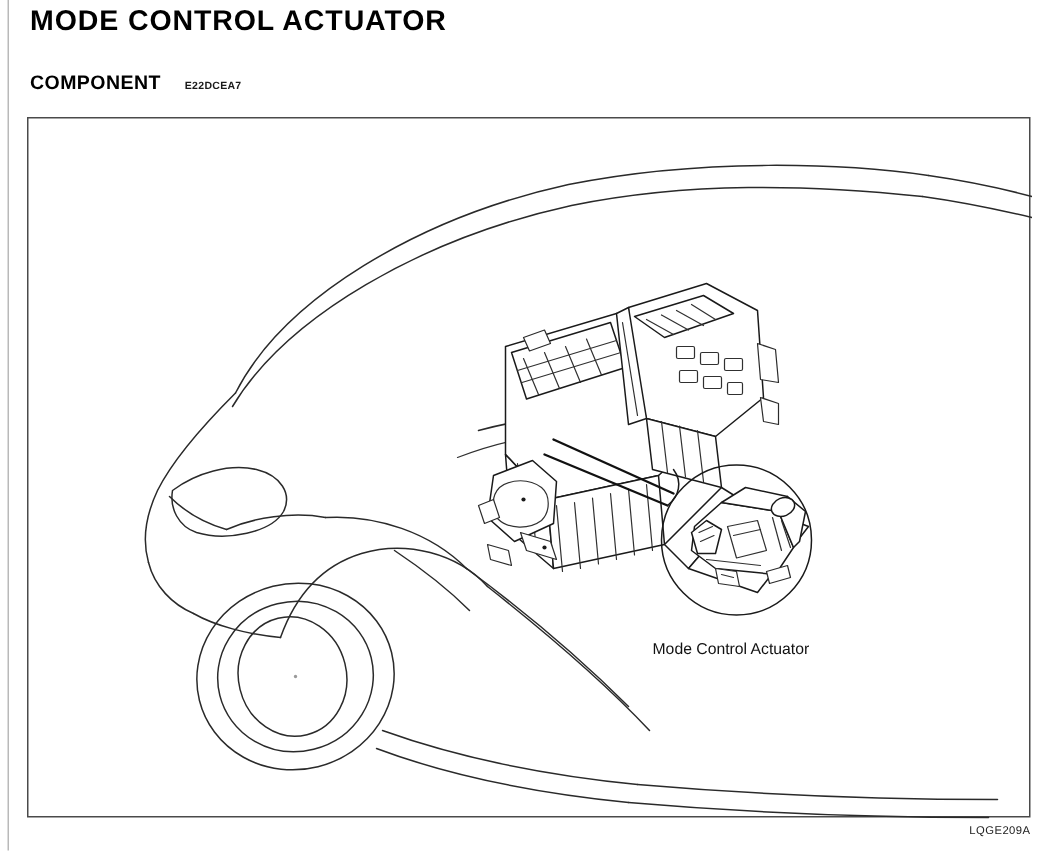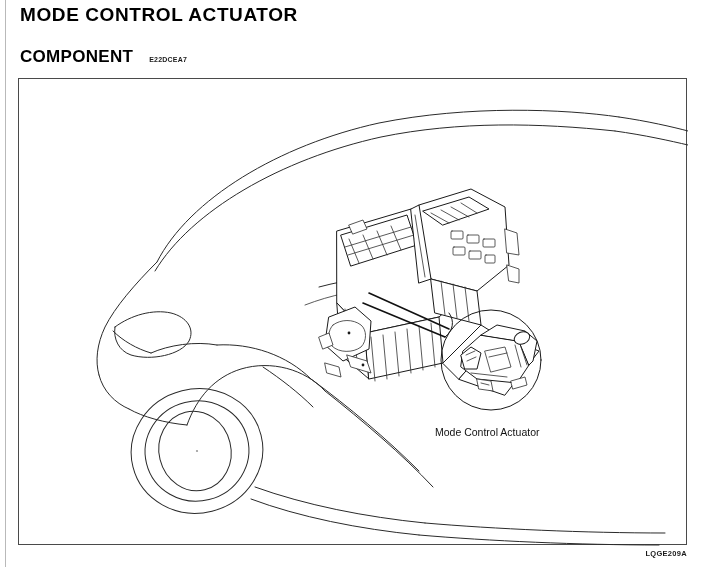--- a/index.html
+++ b/index.html
@@ -39,21 +39,21 @@
 
   #section-heading-row {
     position: absolute;
     left: 20px;
     top: 47px;
     display: flex;
     align-items: baseline;
     gap: 16px;
   }
   #section-heading {
-    font-size: 17px;
+    font-size: 13px;
     font-weight: bold;
     letter-spacing: 0.3px;
   }
   #section-code {
     font-size: 7px;
     font-weight: bold;
     letter-spacing: 0.2px;
     color: #1a1a1a;
   }
 
@@ -76,21 +76,21 @@
     height: 467px;
     display: block;
   }
 
   
   #figure-id {
     position: absolute;
     right: 18px;
     top: 549px;
     font-size: 7.5px;
-    font-weight: bold;
+    font-weight: normal;
     letter-spacing: 0.3px;
     color: #1a1a1a;
   }
 
   
   .ln {
     fill: none;
     stroke: #1a1a1a;
     stroke-width: 1;
     stroke-linecap: round;

